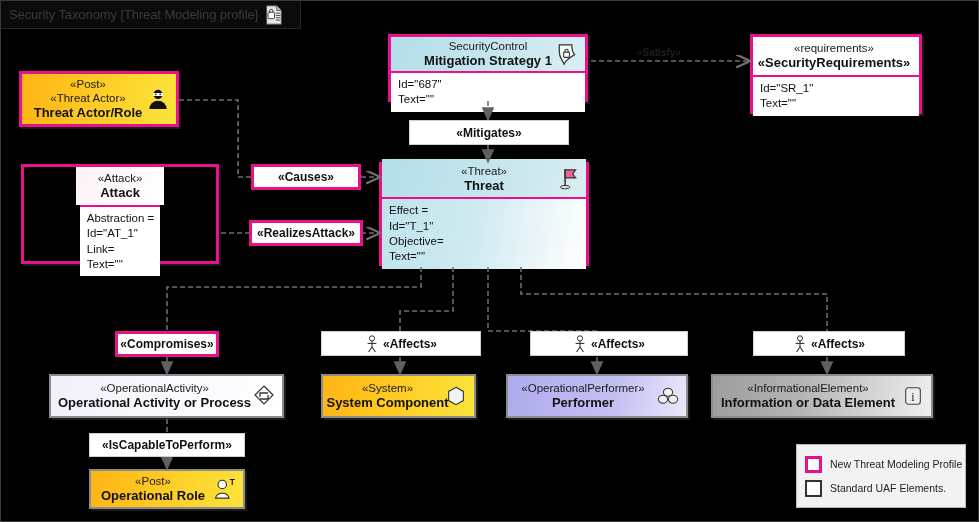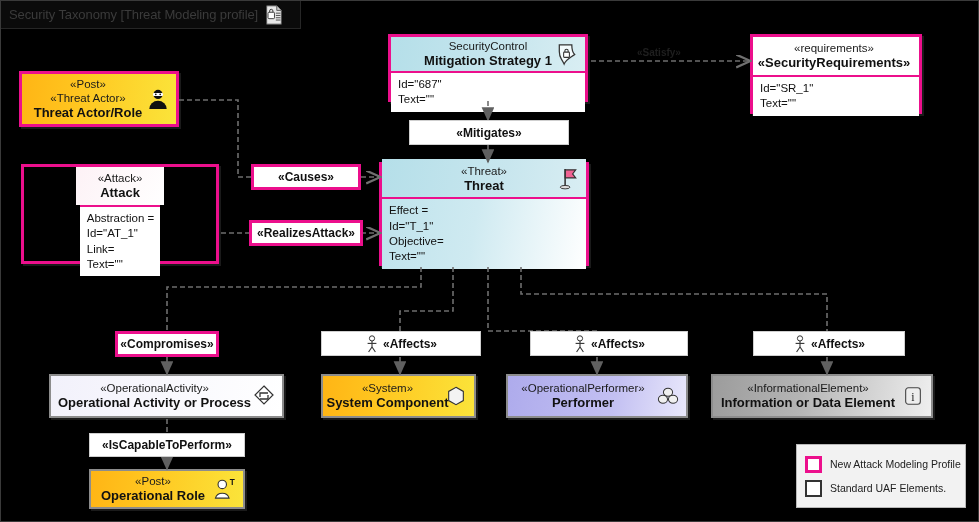--- a/index.html
+++ b/index.html
@@ -418,21 +418,21 @@
 
   <div class="linklbl plain-l" style="left:88px; top:432px; width:156px; height:24px;">
     <span>«IsCapableToPerform»</span>
   </div>
 
   <div style="position:absolute; left:636px; top:46px; font-size:10px; font-weight:bold; color:#1f1f1f; z-index:26;">«Satisfy»</div>
 
   <div id="legend">
     <div class="legrow">
       <span class="swatch sw-prof"></span>
-      <span class="legtxt">New Attack Modeling Profile</span>
+      <span class="legtxt">New Threat Modeling Profile</span>
     </div>
     <div class="legrow">
       <span class="swatch sw-uaf"></span>
       <span class="legtxt">Standard UAF Elements.</span>
     </div>
   </div>
 
 </div>
 
 </body></html>

